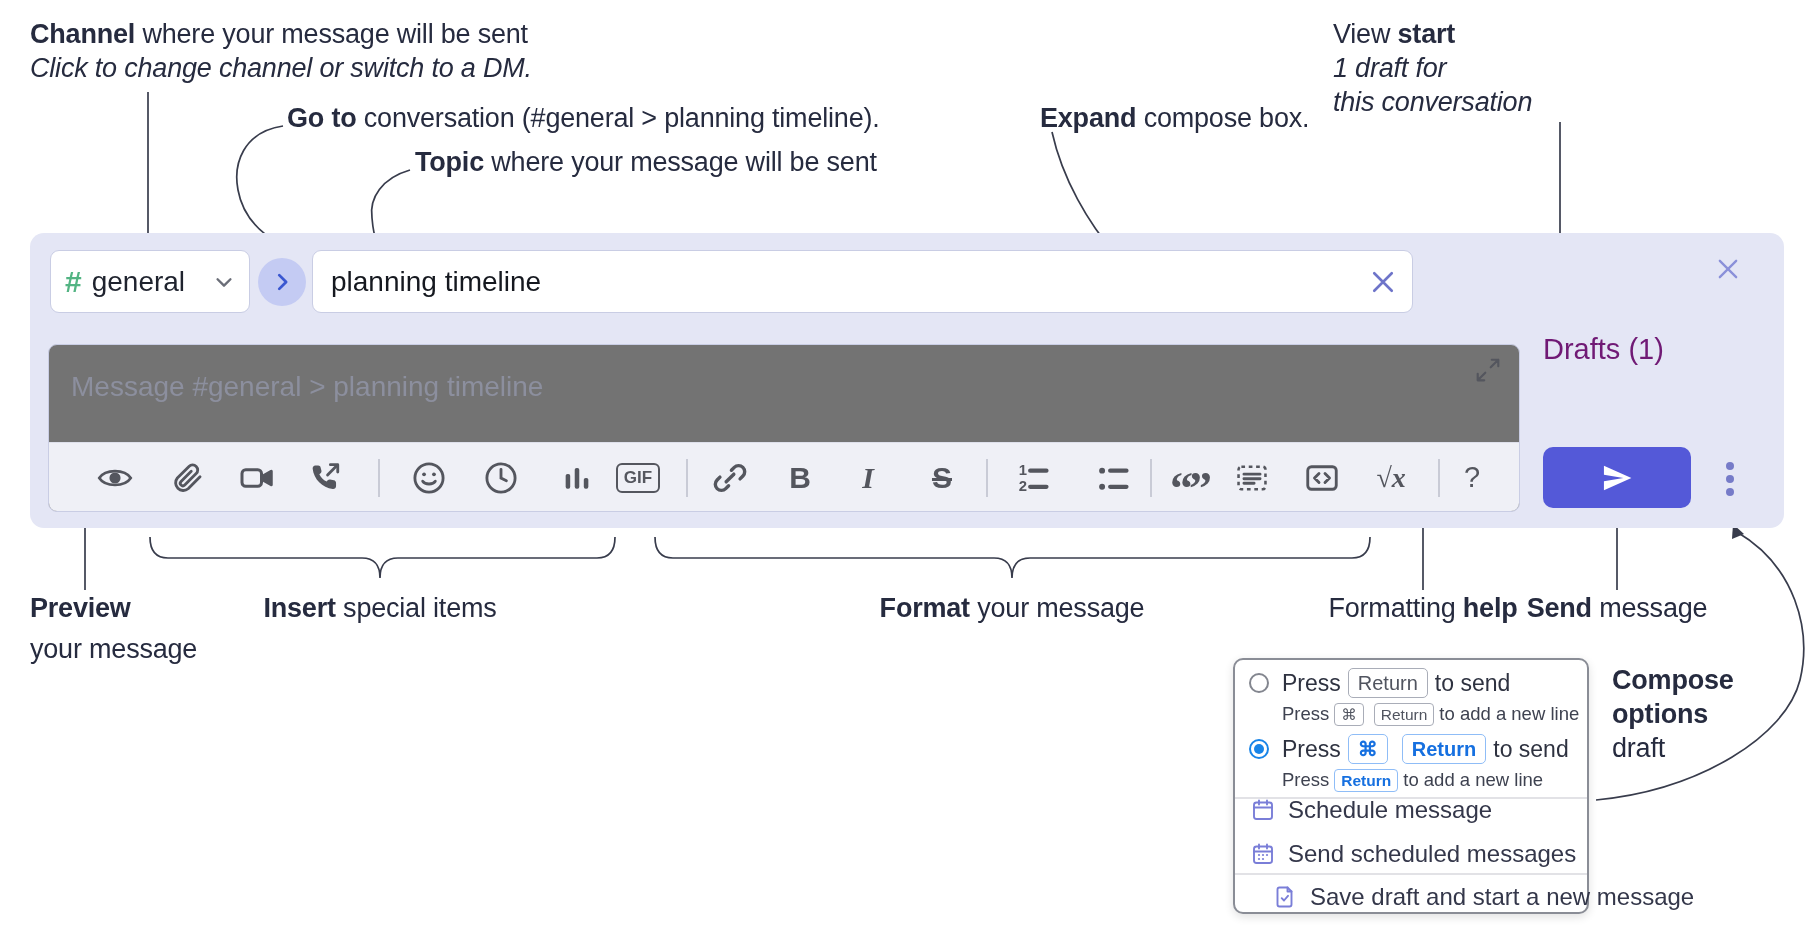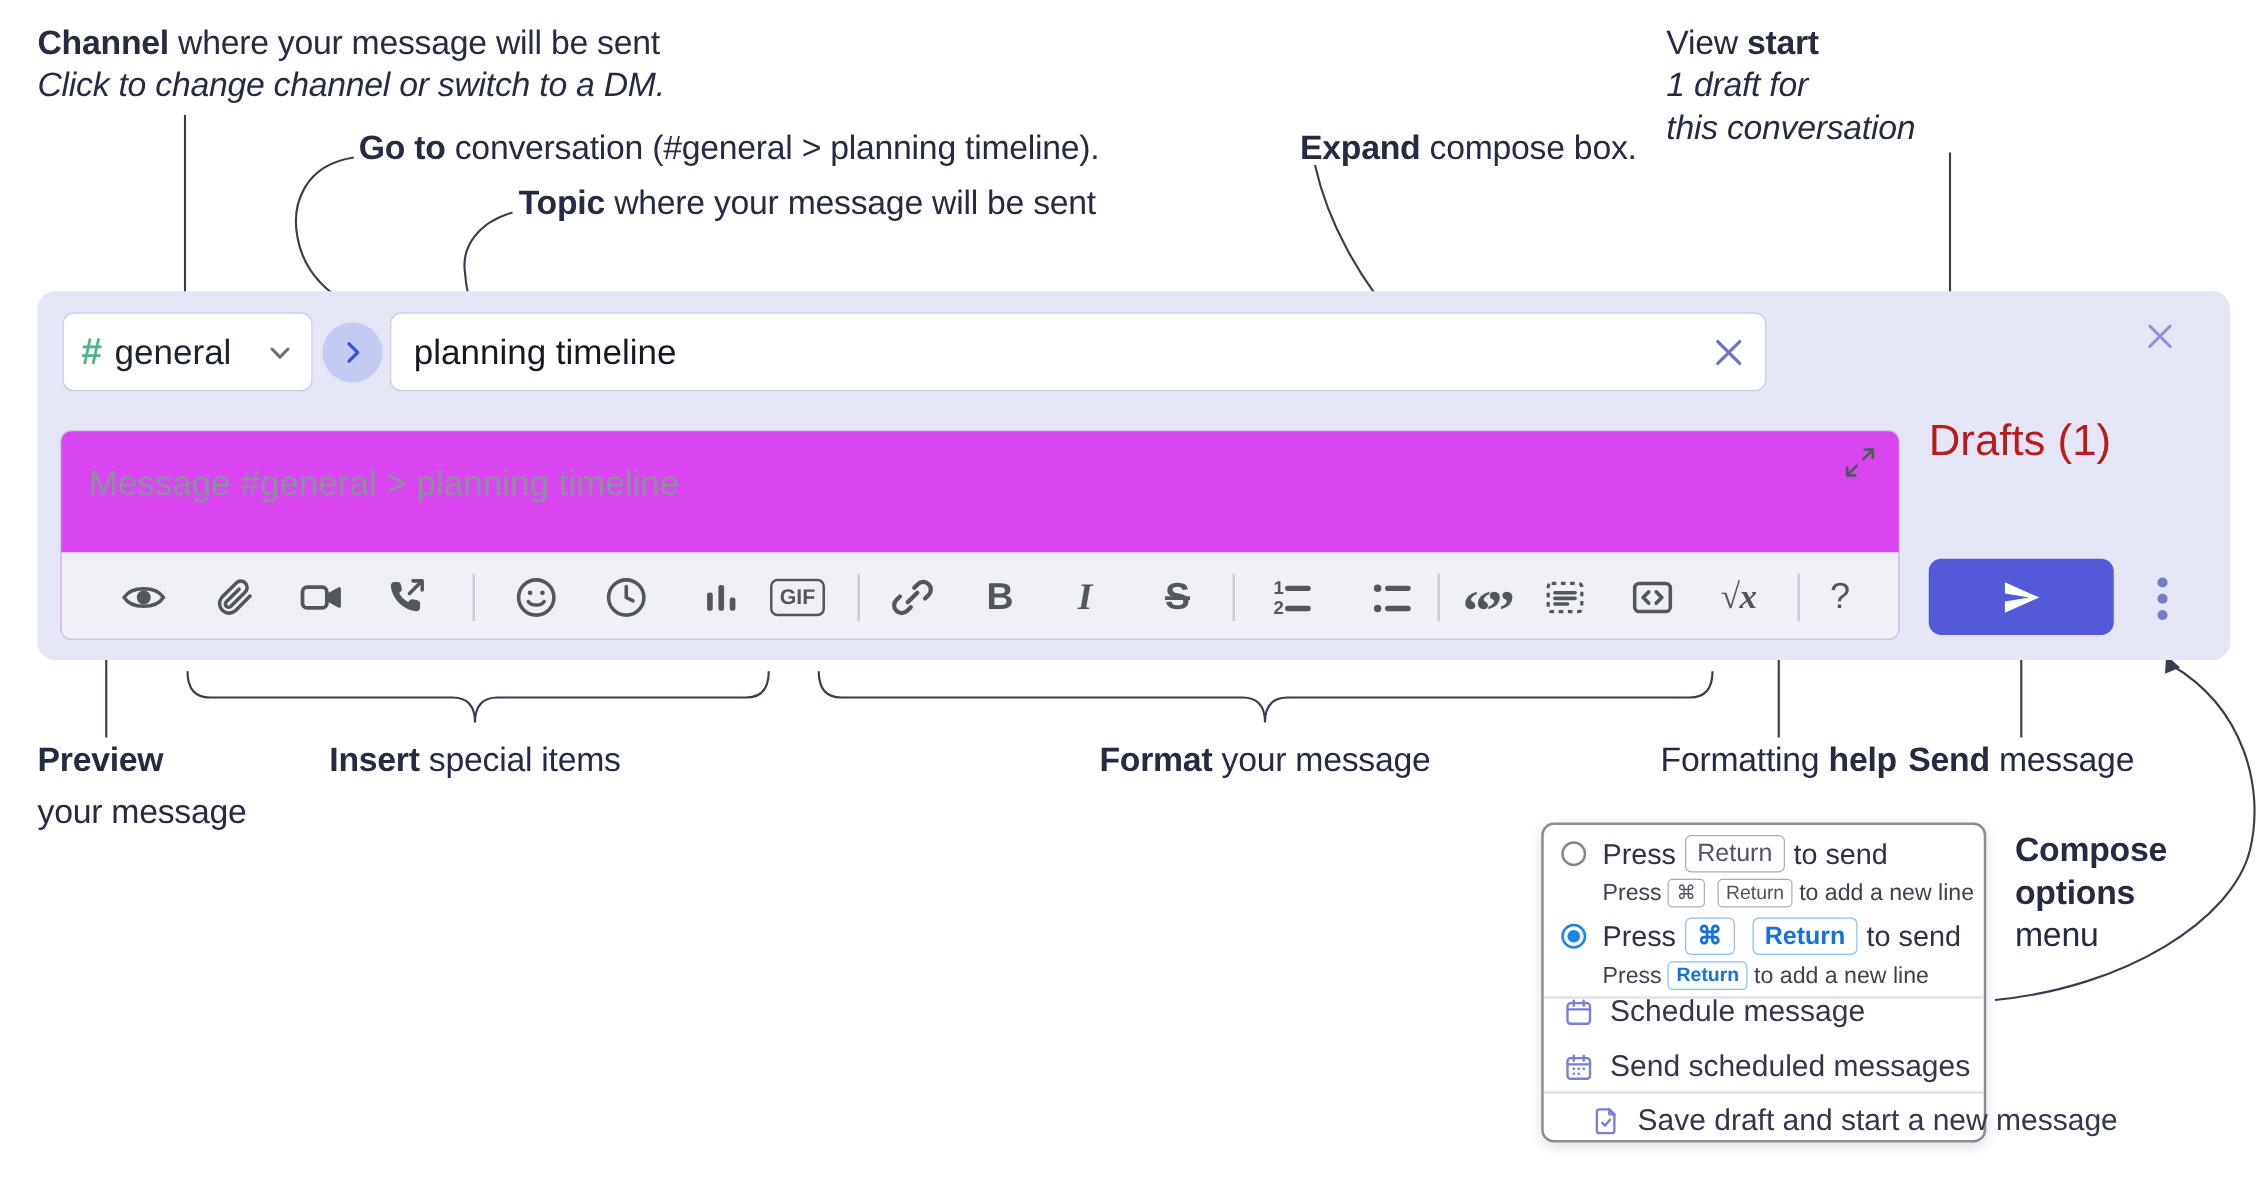--- a/index.html
+++ b/index.html
@@ -17,39 +17,39 @@
                border-radius:9px;display:flex;align-items:center;padding:0 14px;box-sizing:border-box;cursor:pointer;}
   .hash{color:#53b483;font-size:30px;font-weight:700;margin-right:10px;}
   .chan-name{font-size:28px;color:#1f232e;flex:1;}
   .goto-btn{position:absolute;left:228px;top:25px;width:48px;height:48px;border-radius:50%;background:#c4cbf3;
             display:flex;align-items:center;justify-content:center;cursor:pointer;}
   .topic-wrap{position:absolute;left:282px;top:17px;width:1101px;height:63px;background:#fff;border:1px solid #c9cde4;
               border-radius:9px;display:flex;align-items:center;box-sizing:border-box;}
   .topic-input{flex:1;border:none;outline:none;font-family:"Liberation Sans",sans-serif;font-size:28px;color:#15181f;
                padding:0 18px;background:transparent;}
   .topic-clear{width:42px;height:42px;margin-right:8px;display:flex;align-items:center;justify-content:center;cursor:pointer;}
-  .msg-block{position:absolute;left:18px;top:111px;width:1472px;height:168px;background:#d946ef;border:1px solid #c9cde4;
+  .msg-block{position:absolute;left:18px;top:111px;width:1472px;height:168px;background:#737373;border:1px solid #c9cde4;
              border-radius:9px;box-sizing:border-box;overflow:hidden;}
   .msg-area{position:relative;height:97px;}
   .msg-input{width:1380px;border:none;outline:none;font-family:"Liberation Sans",sans-serif;font-size:28px;color:#15181f;
              padding:26px 0 0 22px;background:transparent;}
   .msg-input::placeholder{color:#8c8f9e;}
   .expand-btn{position:absolute;right:14px;top:8px;width:34px;height:34px;display:flex;align-items:center;justify-content:center;cursor:pointer;}
   .toolbar{position:absolute;left:0;top:97px;width:100%;height:69px;background:#eff0f6;border-top:1px solid #dee0eb;}
   .tb{position:absolute;top:50%;transform:translate(-50%,-50%);display:flex;align-items:center;justify-content:center;
       width:52px;height:52px;color:#54565e;cursor:pointer;}
   .tb-sep{position:absolute;top:50%;transform:translate(-50%,-50%);width:2px;height:38px;background:#c9cbd6;}
   .glyph{font-size:30px;color:#54565e;}
   .gif-box{border:2.4px solid #54565e;border-radius:6px;font-size:17px;font-weight:700;padding:3px 6px;color:#54565e;}
   .quote-glyph{font-family:"Liberation Serif",serif;font-weight:700;font-size:46px;letter-spacing:-4px;color:#54565e;
                height:30px;line-height:52px;overflow:visible;}
   .strike{text-decoration:line-through;}
   .ital{font-style:italic;font-family:"Liberation Serif",serif;}
   .close-x{position:absolute;right:36px;top:16px;width:40px;height:40px;display:flex;align-items:center;justify-content:center;cursor:pointer;}
-  .drafts{position:absolute;left:1513px;top:100px;font-size:35px;color:#b91c1c;cursor:pointer;}
+  .drafts{position:absolute;left:1513px;top:100px;font-size:29px;color:#701a75;cursor:pointer;}
   .send-btn{position:absolute;left:1513px;top:214px;width:148px;height:61px;background:#5459d8;border-radius:10px;border:none;
             display:flex;align-items:center;justify-content:center;cursor:pointer;}
   .kebab{position:absolute;left:1682px;top:228px;width:36px;height:36px;display:flex;flex-direction:column;
          align-items:center;justify-content:center;gap:5px;cursor:pointer;}
   .kebab i{width:8px;height:8px;border-radius:50%;background:#767bc8;}
   
   .popup{position:absolute;left:1233px;top:658px;width:356px;height:256px;background:#fff;border:2px solid #8a8d96;
          border-radius:10px;box-shadow:0 3px 10px rgba(0,0,0,.12);box-sizing:border-box;}
   .prow{position:absolute;left:0;width:100%;display:flex;align-items:center;box-sizing:border-box;padding-left:14px;
         font-size:23px;color:#2e3240;cursor:pointer;white-space:nowrap;}
@@ -303,21 +303,21 @@
   <div class="ann center" style="left:1467px;top:592px;width:300px;">
     <b>Send</b><span> message</span>
   </div>
   <div class="ann" style="left:1612px;top:664px;font-weight:700;">
     <span>Compose</span>
   </div>
   <div class="ann" style="left:1612px;top:698px;font-weight:700;">
     <span>options</span>
   </div>
   <div class="ann" style="left:1612px;top:732px;">
-    <span>menu</span>
+    <span>draft</span>
   </div>
 
   <div class="popup">
     <div class="prow" style="top:8px;height:30px;">
       <span class="radio"></span>
       <span>Press</span>
       <span class="key">Return</span>
       <span>to send</span>
     </div>
     <div class="psub" style="top:42px;height:24px;">

